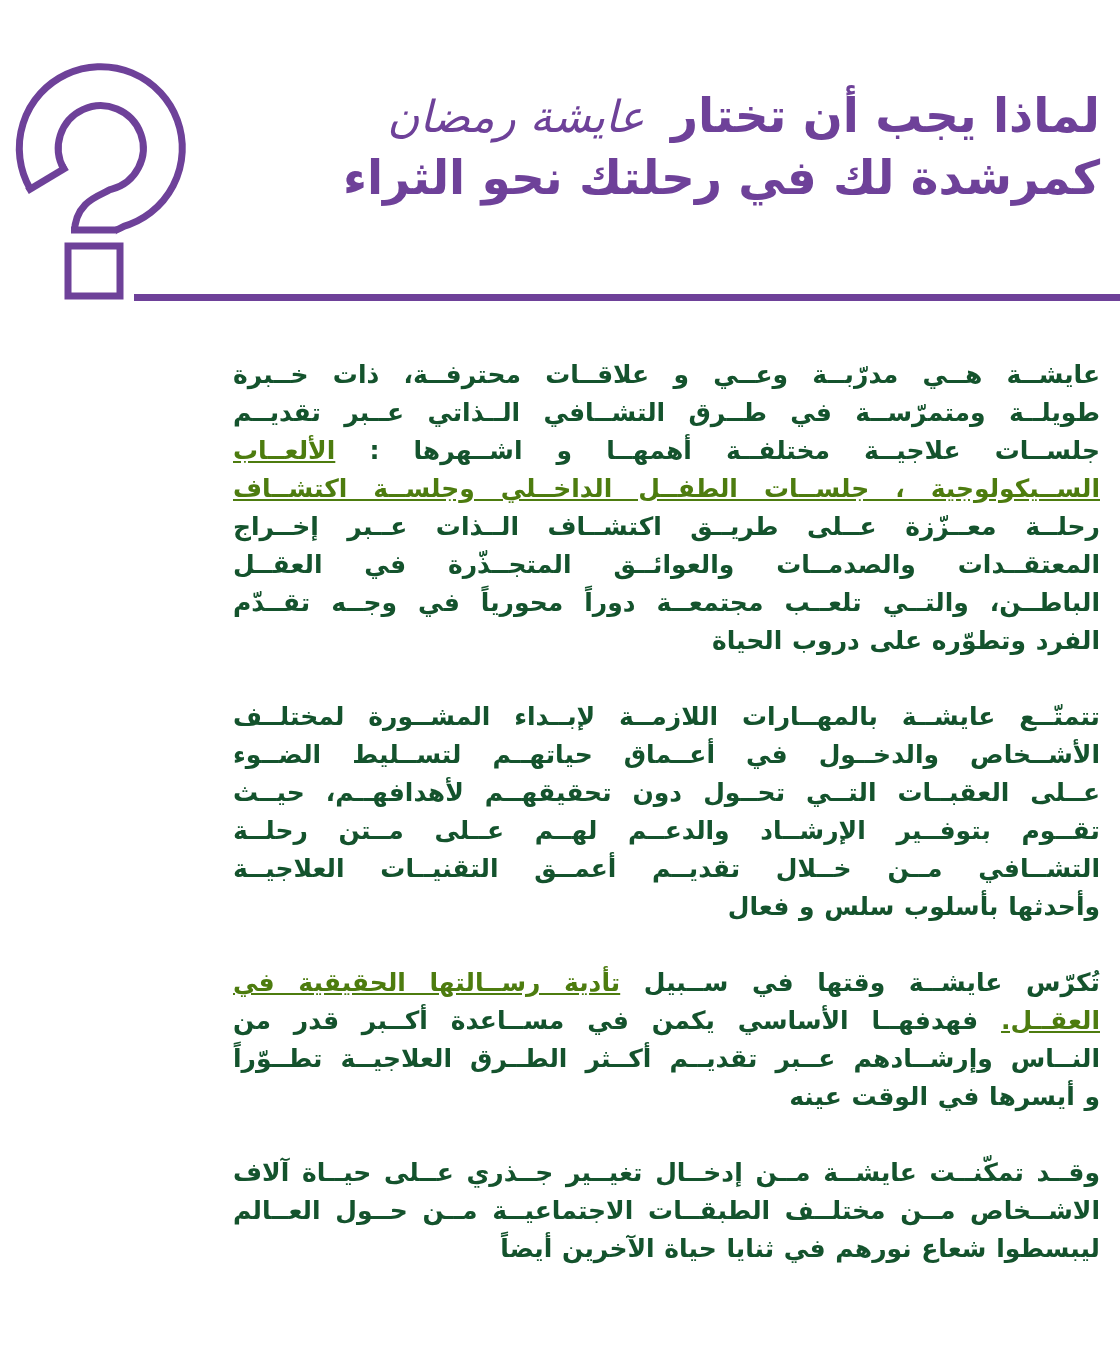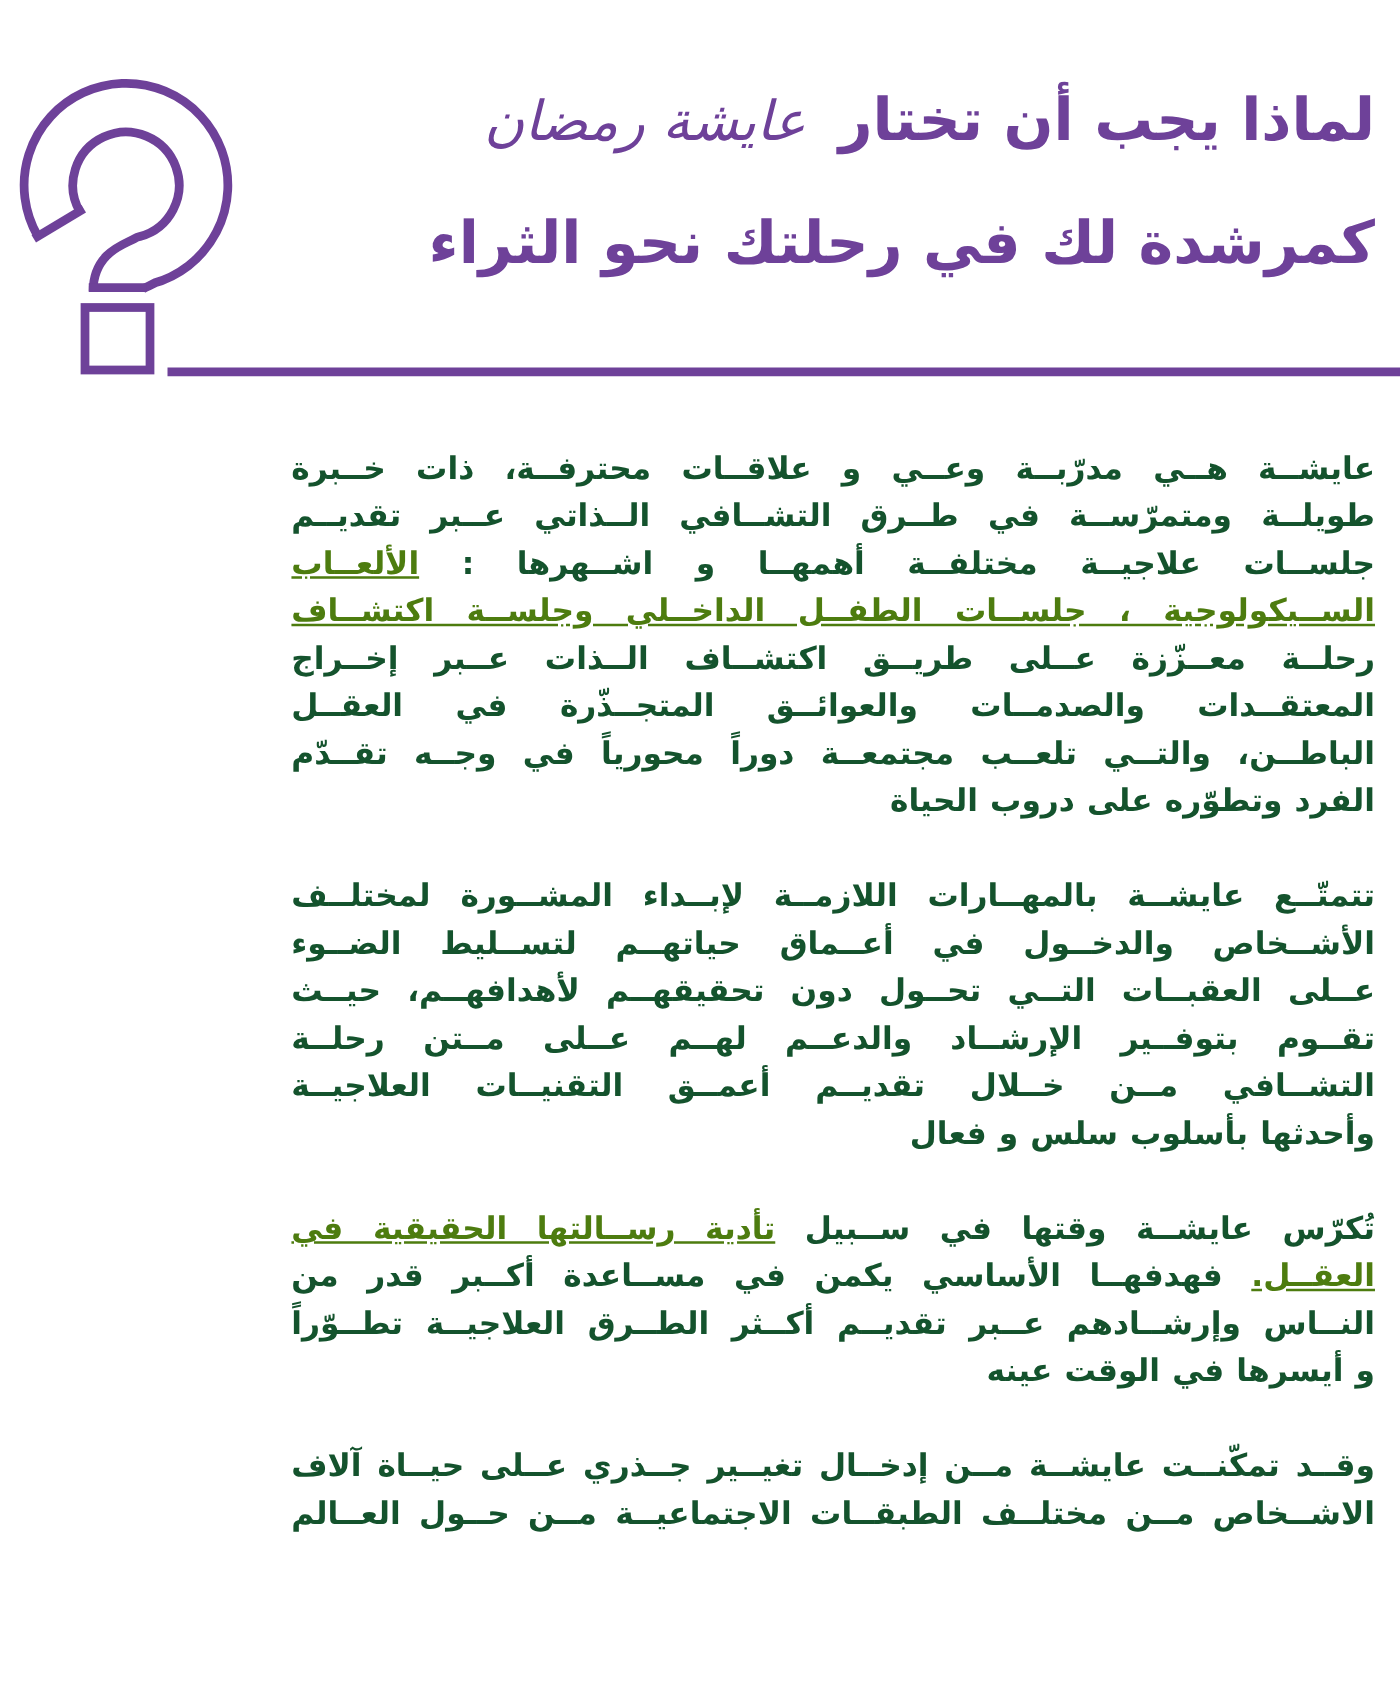--- a/index.html
+++ b/index.html
@@ -21,29 +21,29 @@
 
   
   .heading {
     position: absolute; top: 66px; right: 20px; left: 225px;
     text-align: right;
     color: #6e4199;
   }
   .heading .h-line1 {
     font-size: 47px; font-weight: bold; line-height: 62px;
     white-space: nowrap;
+    margin-top: 19px;
   }
   .heading .script-name {
     font-size: 44px; font-weight: 500; font-style: italic;
     letter-spacing: 1px;
     padding-right: 10px;
   }
   .heading .h-line2 {
     font-size: 47px; font-weight: bold; line-height: 60px;
-    margin-top: 36px;
     white-space: nowrap;
   }
 
   
   .rule {
     position: absolute; top: 294px; left: 134px; right: 0;
     height: 7px; background: #6e4199;
   }
 
   
@@ -115,14 +115,15 @@
     </div>
     <div class="para">
       <div class="t-line"><span class="seg-dark">تُكرّس عايشــة وقتها في ســبيل </span><span class="seg-purple">تأدية رســالتها الحقيقية في</span></div>
       <div class="t-line"><span class="seg-purple">العقــل.</span><span class="seg-dark"> فهدفهــا الأساسي يكمن في مســاعدة أكــبر قدر من</span></div>
       <div class="t-line"><span class="seg-dark">النــاس وإرشــادهم عــبر تقديــم أكــثر الطــرق العلاجيــة تطــوّراً</span></div>
       <div class="t-line last"><span class="seg-dark">و أيسرها في الوقت عينه</span></div>
     </div>
     <div class="para">
       <div class="t-line"><span class="seg-dark">وقــد تمكّنــت عايشــة مــن إدخــال تغيــير جــذري عــلى حيــاة آلاف</span></div>
       <div class="t-line"><span class="seg-dark">الاشــخاص مــن مختلــف الطبقــات الاجتماعيــة مــن حــول العــالم</span></div>
+      <div class="t-line last"><span class="seg-dark">ليبسطوا شعاع نورهم في ثنايا حياة الآخرين أيضاً</span></div>
     </div>
   </div>
 
 </body></html>

